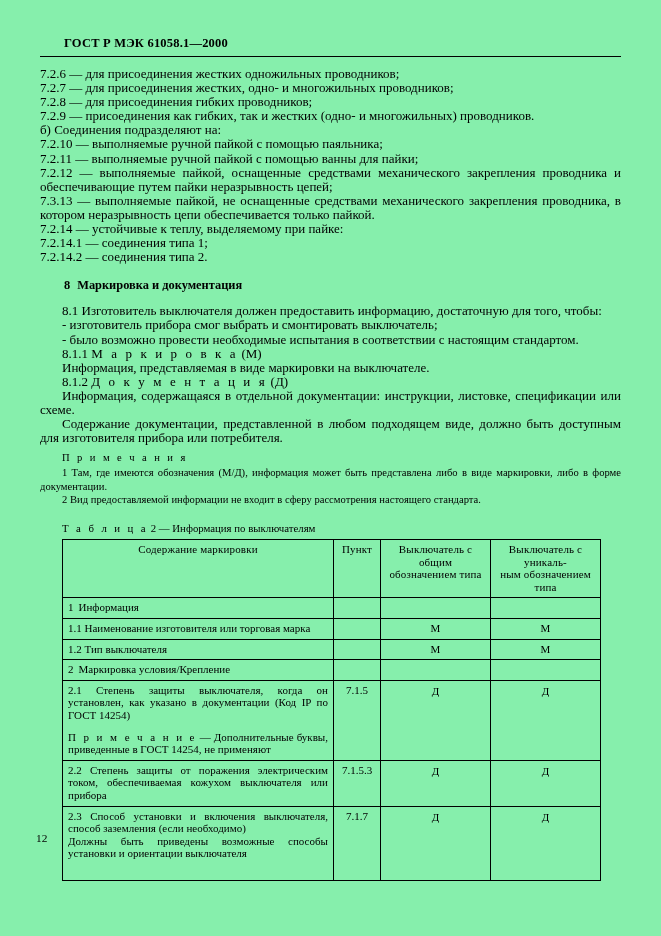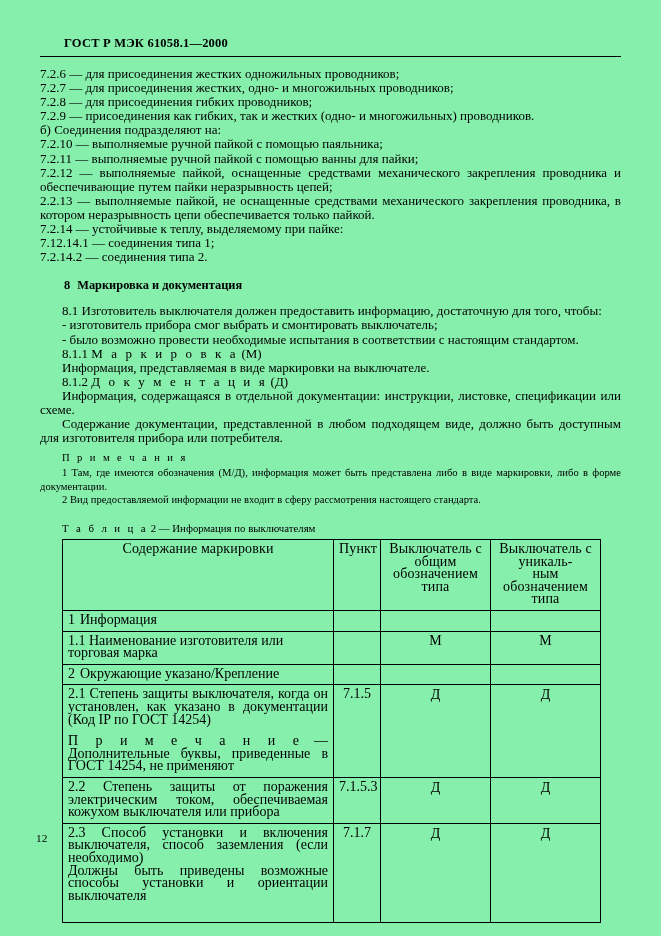--- a/index.html
+++ b/index.html
@@ -82,21 +82,21 @@
   table.info-table {
     border-collapse: collapse;
     width: 538px;
     margin-left: 22px;
     table-layout: fixed;
   }
   table.info-table td, table.info-table th {
     border: 1px solid #000;
     vertical-align: top;
     padding: 3px 5px 4px 5px;
-    font-size: 14px;
+    font-size: 11px;
     line-height: 12.6px;
     font-weight: normal;
   }
   .col-content { width: 271px; }
   .col-item    { width: 47px; }
   .col-common  { width: 110px; }
   .col-unique  { width: 110px; }
 
   thead td {
     text-align: center;
@@ -148,23 +148,23 @@
     <hr class="rule">
 
     <p class="body-text no-indent">7.2.6 — для присоединения жестких одножильных проводников;</p>
     <p class="body-text no-indent">7.2.7 — для присоединения жестких, одно- и многожильных проводников;</p>
     <p class="body-text no-indent">7.2.8 — для присоединения гибких проводников;</p>
     <p class="body-text no-indent">7.2.9 — присоединения как гибких, так и жестких (одно- и многожильных) проводников.</p>
     <p class="body-text no-indent">б) Соединения подразделяют на:</p>
     <p class="body-text no-indent">7.2.10 — выполняемые ручной пайкой с помощью паяльника;</p>
     <p class="body-text no-indent">7.2.11 — выполняемые ручной пайкой с помощью ванны для пайки;</p>
     <p class="body-text no-indent">7.2.12 — выполняемые пайкой, оснащенные средствами механического закрепления проводника и обеспечивающие путем пайки неразрывность цепей;</p>
-    <p class="body-text no-indent">2.2.13 — выполняемые пайкой, не оснащенные средствами механического закрепления проводника, в котором неразрывность цепи обеспечивается только пайкой.</p>
+    <p class="body-text no-indent">7.3.13 — выполняемые пайкой, не оснащенные средствами механического закрепления проводника, в котором неразрывность цепи обеспечивается только пайкой.</p>
     <p class="body-text no-indent">7.2.14 — устойчивые к теплу, выделяемому при пайке:</p>
-    <p class="body-text no-indent">7.12.14.1 — соединения типа 1;</p>
+    <p class="body-text no-indent">7.2.14.1 — соединения типа 1;</p>
     <p class="body-text no-indent">7.2.14.2 — соединения типа 2.</p>
 
     <div class="section-head">
       <span class="num">8</span><span>Маркировка и документация</span>
     </div>
 
     <p class="body-text indent">8.1 Изготовитель выключателя должен предоставить информацию, достаточную для того, чтобы:</p>
     <p class="body-text indent">- изготовитель прибора смог выбрать и смонтировать выключатель;</p>
     <p class="body-text indent">- было возможно провести необходимые испытания в соответствии с настоящим стандартом.</p>
 
@@ -230,24 +230,33 @@
         <tr>
           <td>
             <span class="gnum">1.1</span>
             <span>Наименование изготовителя или торговая марка</span>
           </td>
           <td class="c-item"></td>
           <td class="c-center">М</td>
           <td class="c-center">М</td>
         </tr>
 
+        <tr>
+          <td>
+            <span class="gnum">1.2</span>
+            <span>Тип выключателя</span>
+          </td>
+          <td class="c-item"></td>
+          <td class="c-center">М</td>
+          <td class="c-center">М</td>
+        </tr>
 
         <tr>
           <td class="grp">
-            <span class="gnum">2</span><span>Окружающие указано/Крепление</span>
+            <span class="gnum">2</span><span>Маркировка условия/Крепление</span>
           </td>
           <td class="c-item"></td>
           <td class="c-center"></td>
           <td class="c-center"></td>
         </tr>
 
         <tr>
           <td>
             <div class="cell-just">
               <span class="gnum">2.1</span>

